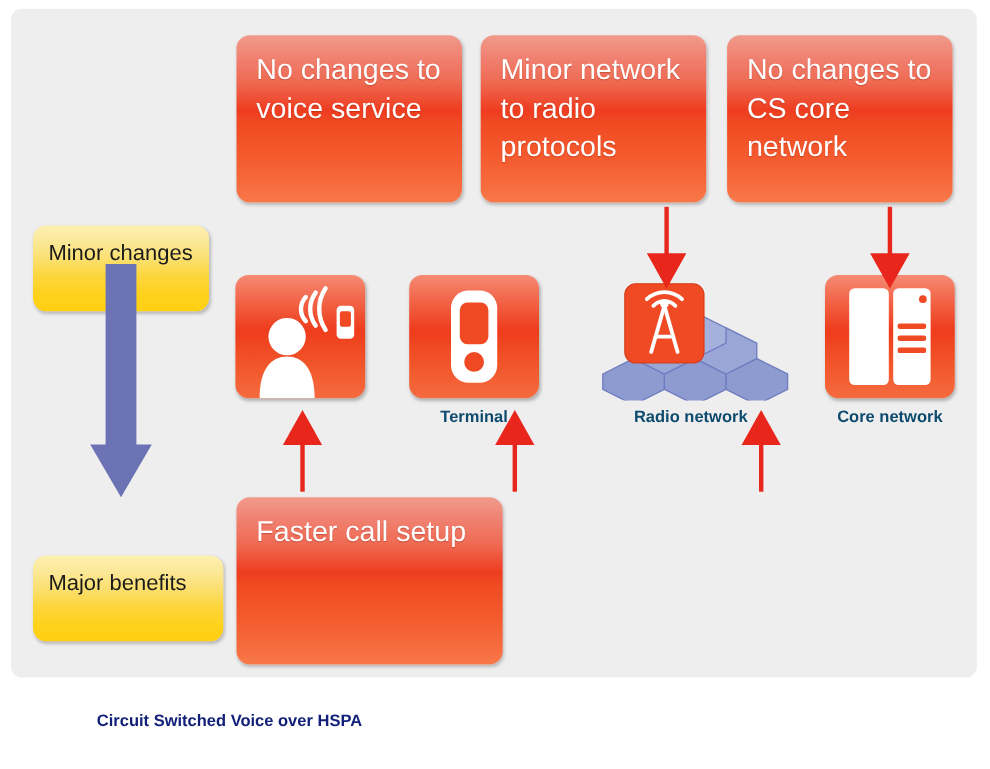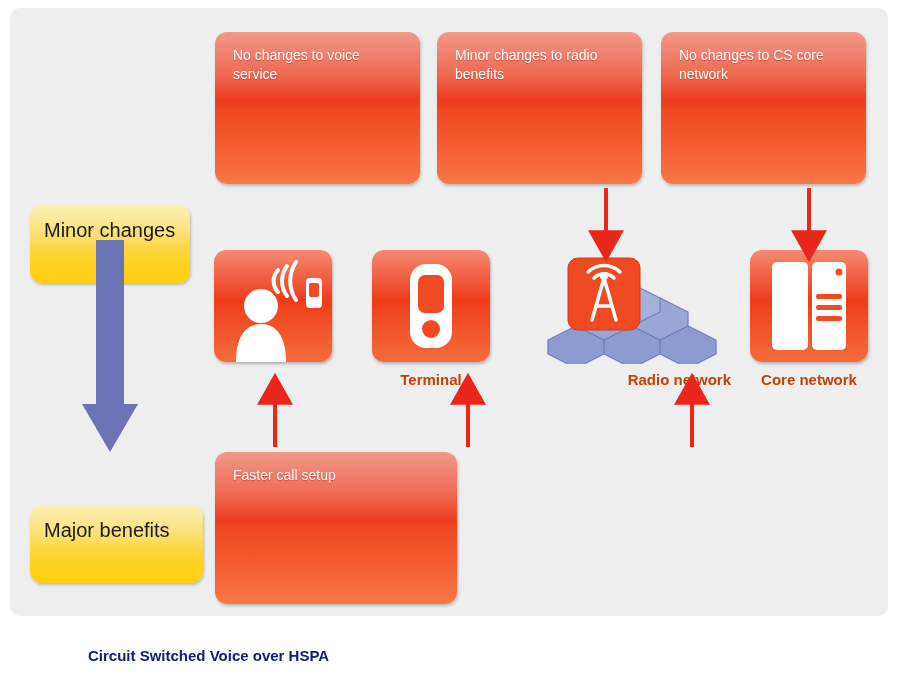--- a/index.html
+++ b/index.html
@@ -43,21 +43,21 @@
        #ef6a52 28%,
        #ee3c20 45%,
        #f04a22 52%,
        #f4582c 70%,
        #f66a3c 88%,
        #f8784a 100%);
     box-shadow: 1px 2px 3px rgba(0,0,0,0.22);
     color: #ffffff;
     box-sizing: border-box;
     padding: 14px 16px 10px 18px;
-    font-size: 14px;
+    font-size: 26px;
     line-height: 1.35;
   }
   .obox .txt {
     display: block;
     text-shadow: 0 1px 1px rgba(120,20,0,0.35);
   }
 
   
   .ybox {
     position: absolute;
@@ -87,21 +87,21 @@
       #f2664a 20%,
       #ee3c1c 45%,
       #f1552a 72%,
       #f46b3e 100%);
     box-shadow: 1px 2px 3px rgba(0,0,0,0.25);
     box-sizing: border-box;
   }
 
   .caption {
     position: absolute;
-    color: #c2410c;
+    color: #0c4a6e;
     font-size: 15px;
     font-weight: bold;
     white-space: nowrap;
   }
 
   .footer-label {
     position: absolute;
     color: #13207a;
     font-size: 15px;
     font-weight: bold;
@@ -121,21 +121,21 @@
 
 <div id="canvas">
 
   <div class="panel"></div>
 
   <div class="obox" style="left:215px; top:32px; width:205px; height:152px;">
     <span class="txt">No changes to voice service</span>
   </div>
 
   <div class="obox" style="left:437px; top:32px; width:205px; height:152px;">
-    <span class="txt">Minor changes to radio benefits</span>
+    <span class="txt">Minor network to radio protocols</span>
   </div>
 
   <div class="obox" style="left:661px; top:32px; width:205px; height:152px;">
     <span class="txt">No changes to CS core network</span>
   </div>
 
   <div class="obox" style="left:215px; top:452px; width:242px; height:152px;">
     <span class="txt">Faster call setup</span>
   </div>
 
@@ -204,21 +204,21 @@
       <g fill="#ef4a24">
         <rect x="66" y="44" width="26" height="5" rx="2"></rect>
         <rect x="66" y="55" width="26" height="5" rx="2"></rect>
         <rect x="66" y="66" width="26" height="5" rx="2"></rect>
       </g>
       <circle cx="89" cy="22" r="3.5" fill="#ef4a24"></circle>
     </svg>
   </div>
 
   <div class="caption" style="left:368px; top:371px; width:126px; text-align:center;">Terminal</div>
-  <div class="caption" style="left:525px; top:371px; width:206px; text-align:right;">Radio network</div>
+  <div class="caption" style="left:525px; top:371px; width:206px; text-align:center;">Radio network</div>
   <div class="caption" style="left:746px; top:371px; width:126px; text-align:center;">Core network</div>
 
   <div class="footer-label" style="left:88px; top:647px;">Circuit Switched Voice over HSPA</div>
 
   <svg class="overlay">
     <defs>
       <marker id="redArrow" markerWidth="9" markerHeight="9" refX="3.2" refY="4.5" orient="auto">
         <path d="M0,0 L0,9 L8,4.5 z" fill="#e8261c"></path>
       </marker>
       <marker id="blueArrow" markerWidth="7" markerHeight="7" refX="2.5" refY="3.5" orient="auto">

